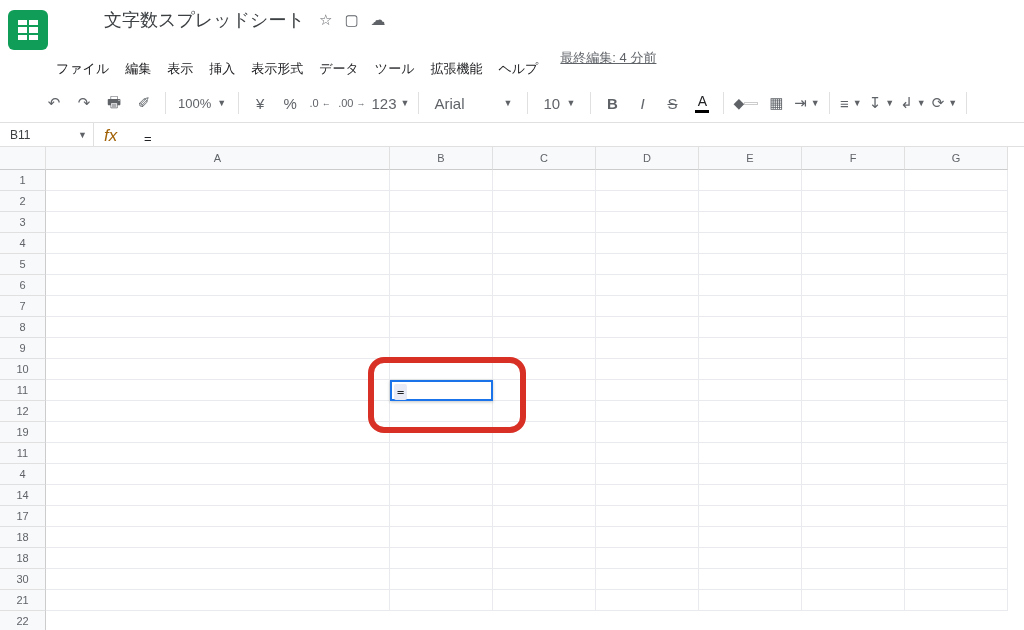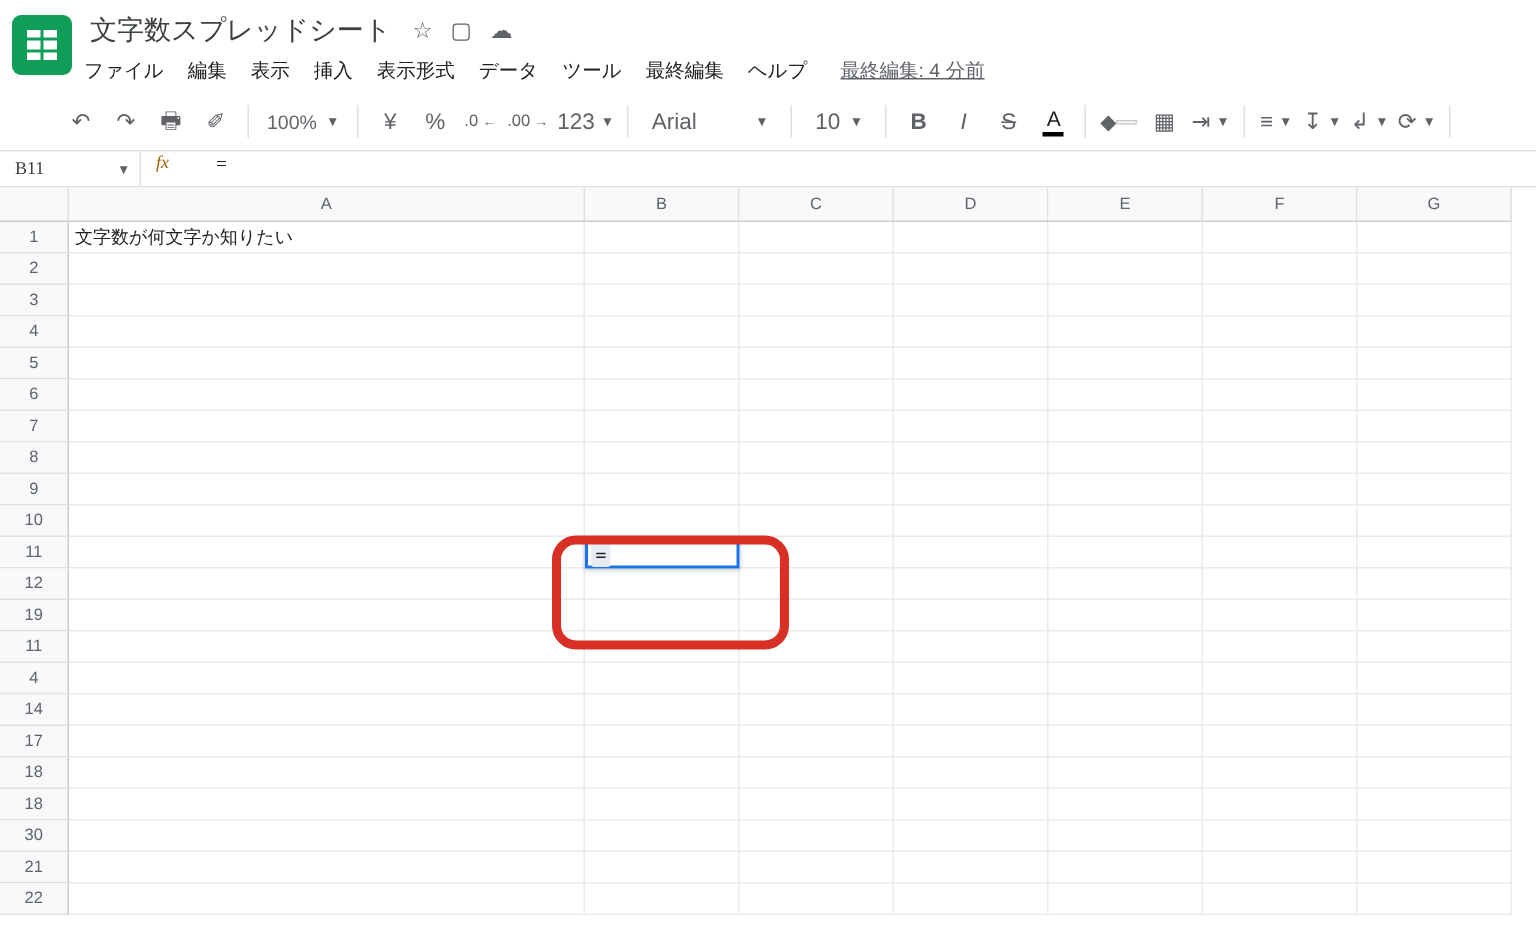--- a/index.html
+++ b/index.html
@@ -31,25 +31,26 @@
     grid-template-rows: 1fr 1fr 1fr;
     gap: 2px;
   }
   .logo-cells div { background: #fff; }
   .title-area { display: flex; flex-direction: column; gap: 2px; }
   .title-row { display: flex; align-items: center; gap: 10px; }
   .doc-title {
     font-size: 18px;
     color: #3c4043;
     padding: 2px 4px;
+    margin-left: 44px;
   }
   .title-icons { display: flex; gap: 12px; color: #5f6368; }
   .title-icons span { font-size: 15px; }
   .menu-bar { display: flex; gap: 16px; align-items: center; font-size: 13px; color: #202124; padding: 2px 0; }
-  .menu-item { cursor: pointer; }
+  .menu-item { cursor: pointer; margin-top: 22px; }
   .last-edit { color: #5f6368; text-decoration: underline; margin-left: 6px; }
   
   .toolbar {
     display: flex;
     align-items: center;
     gap: 6px;
     padding: 6px 8px 6px 42px;
     border-bottom: 1px solid #e0e0e0;
     margin-top: 4px;
     color: #5f6368;
@@ -67,40 +68,39 @@
   .font-sel { width: 90px; display:flex; align-items:center; justify-content:space-between; padding:0 6px; }
   .size-sel { width: 44px; display:flex; align-items:center; justify-content:space-between; padding:0 6px; }
   .text-color {
     display:flex; flex-direction:column; align-items:center; justify-content:center;
   }
   .text-color .bar { width:14px; height:3px; background:#000; margin-top:1px;}
   .fill-color .bar { width:14px; height:3px; background:#fff; border:1px solid #ccc; margin-top:1px;}
   
   .formula-row {
     display: flex;
-    align-items: flex-start;
+    align-items: flex-end;
     border-bottom: 1px solid #e0e0e0;
     height: 24px;
-    font-family: Liberation Serif, serif;
   }
   .name-box {
     width: 94px;
     height: 100%;
     display: flex; align-items: center; justify-content: space-between;
     padding: 0 6px 0 10px;
     font-size: 12px;
     color: #3c4043;
     border-right: 1px solid #e0e0e0;
   }
   .fx {
     width: 42px;
     color: #a16207;
     font-style: italic;
     padding-left: 10px;
-    font-size: 12px;
+    font-size: 17px;
   }
   .formula-val { padding-left: 8px; font-size: 13px; color:#202124;}
   
   .grid-wrap { display:flex; }
   .corner {
     width: 46px; height: 23px;
     background: #f8f9fa;
     border-right: 1px solid #e0e0e0;
     border-bottom: 1px solid #ccc;
   }
@@ -195,21 +195,21 @@
       </div>
     </div>
     <div class="menu-bar">
       <span class="menu-item">ファイル</span>
       <span class="menu-item">編集</span>
       <span class="menu-item">表示</span>
       <span class="menu-item">挿入</span>
       <span class="menu-item">表示形式</span>
       <span class="menu-item">データ</span>
       <span class="menu-item">ツール</span>
-      <span class="menu-item">最終編集</span>
+      <span class="menu-item">拡張機能</span>
       <span class="menu-item">ヘルプ</span>
       <span class="last-edit">最終編集: 4 分前</span>
     </div>
   </div>
 </div>
 
 <div class="toolbar">
   <span class="tb-btn">↶</span>
   <span class="tb-btn">↷</span>
   <span class="tb-btn">🖶</span>
@@ -311,29 +311,20 @@
         <div class="row-h">18</div>
         <div class="row-h">18</div>
         <div class="row-h">30</div>
         <div class="row-h">21</div>
         <div class="row-h">22</div>
       </div>
     <div class="cells" id="cells">
       <div class="active-editor">
         <span class="ed-inner">=</span>
       </div>
-    <div class="row">
-          <div class="cell" style="width: 344px;">文字数が何文字か知りたい</div>
-          <div class="cell" style="width: 103px;"></div>
-          <div class="cell" style="width: 103px;"></div>
-          <div class="cell" style="width: 103px;"></div>
-          <div class="cell" style="width: 103px;"></div>
-          <div class="cell" style="width: 103px;"></div>
-          <div class="cell" style="width: 103px;"></div>
-        </div>
         <div class="row">
           <div class="cell" style="width: 344px;"></div>
           <div class="cell" style="width: 103px;"></div>
           <div class="cell" style="width: 103px;"></div>
           <div class="cell" style="width: 103px;"></div>
           <div class="cell" style="width: 103px;"></div>
           <div class="cell" style="width: 103px;"></div>
           <div class="cell" style="width: 103px;"></div>
         </div>
         <div class="row">

